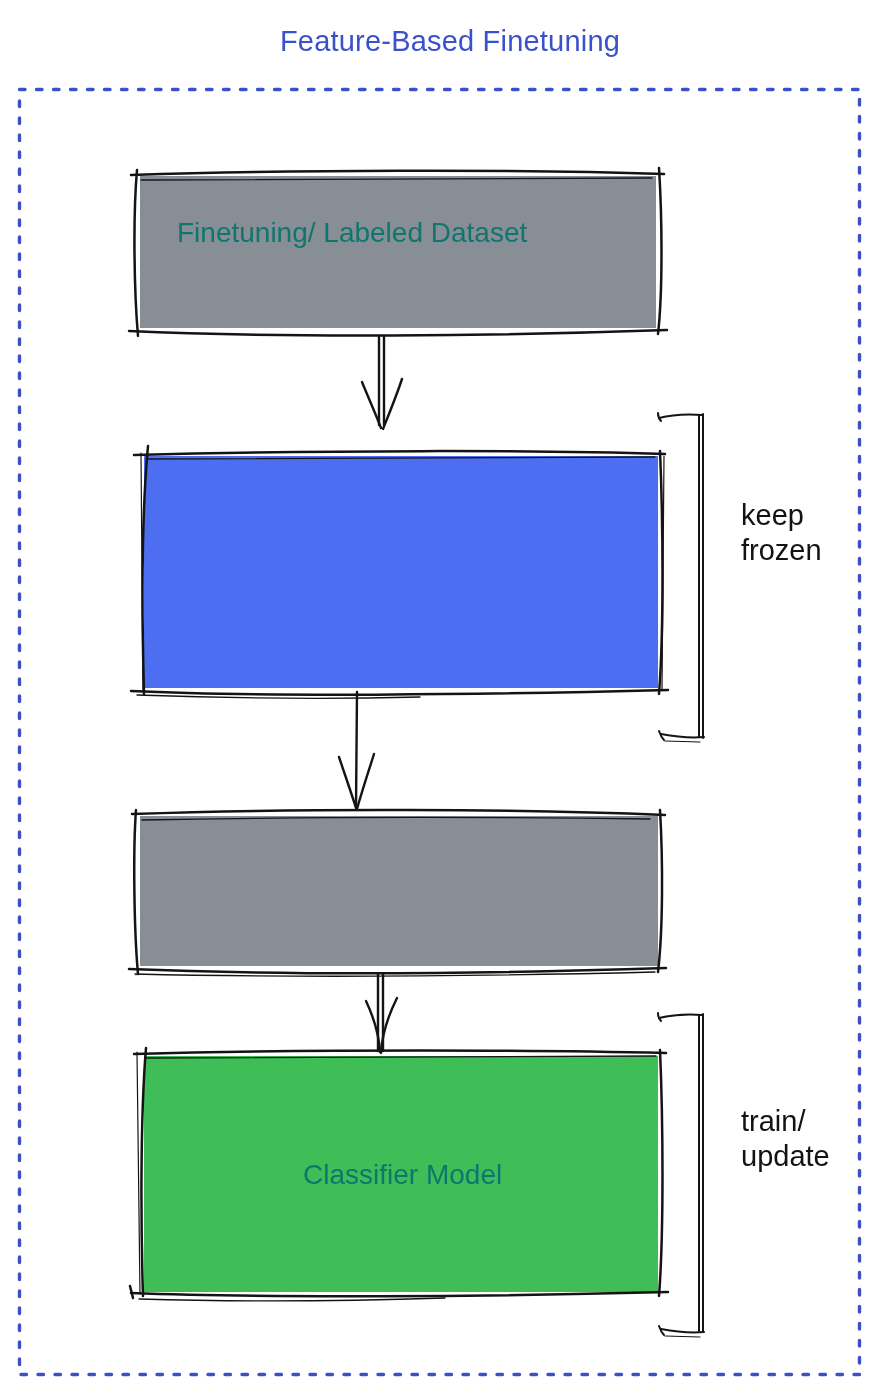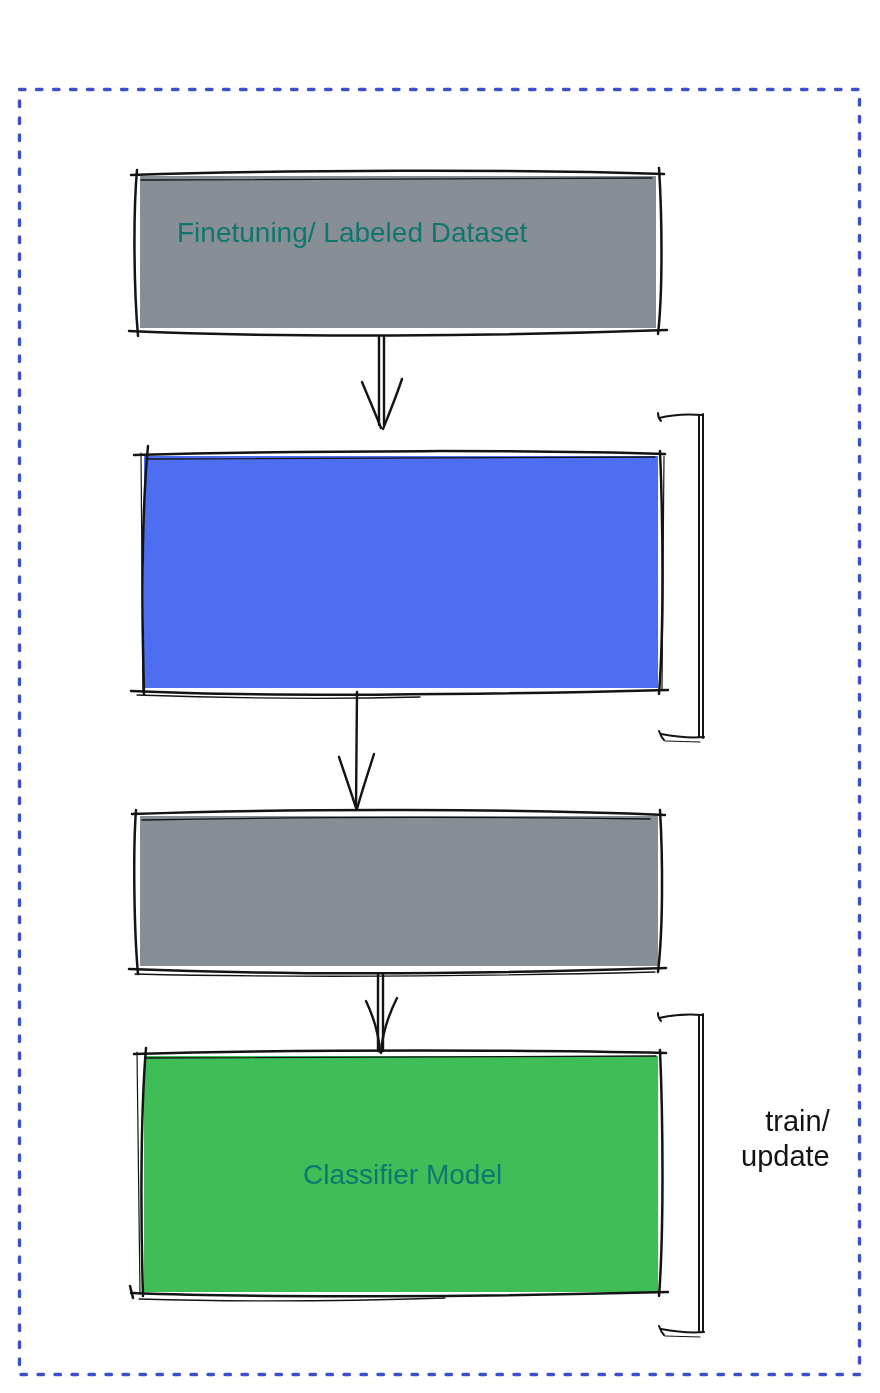--- a/index.html
+++ b/index.html
@@ -43,21 +43,21 @@
   .node-label-3 { left: 245px; top: 879px; }
   .node-label-4 { left: 270px; top: 1159px; margin-left: 33px; }
   .annotation {
     position: absolute;
     font-size: 29px;
     line-height: 35px;
     color: #131313;
     white-space: pre-line;
   }
   .annotation-1 { left: 741px; top: 498px; }
-  .annotation-2 { left: 741px; top: 1104px; text-align: right; }
+  .annotation-2 { left: 741px; top: 1104px; }
 </style>
 </head>
 <body>
 
 <div class="canvas">
 
   <svg class="diagram-svg" viewBox="0 0 880 1393">
 
     <rect x="19.5" y="89.5" width="840" height="1285" fill="none" stroke-width="3.4" stroke-dasharray="5.5 11.5" stroke-linecap="round" stroke="#3C50C8"></rect>
 
@@ -143,20 +143,23 @@
         <path d="M703,1014 L703,1332"></path>
         <path d="M659,1018 C 675,1014 690,1014 703,1015"></path>
         <path d="M658,1013 C 658,1016 659,1019 661,1021"></path>
         <path d="M661,1329 C 677,1332 692,1333 704,1332"></path>
         <path d="M659,1326 C 660,1329 661,1332 664,1335"></path>
         <path d="M665,1336 L700,1337" stroke-width="1.2"></path>
       </g>
     </g>
   </svg>
 
+  <div class="title">Feature-Based Finetuning</div>
 
   <div class="node-label node-label-1">Finetuning/ Labeled Dataset</div>
   <div class="node-label node-label-4">Classifier Model</div>
 
+  <div class="annotation annotation-1">keep
+frozen</div>
   <div class="annotation annotation-2">train/
 update</div>
 
 </div>
 
 </body></html>

